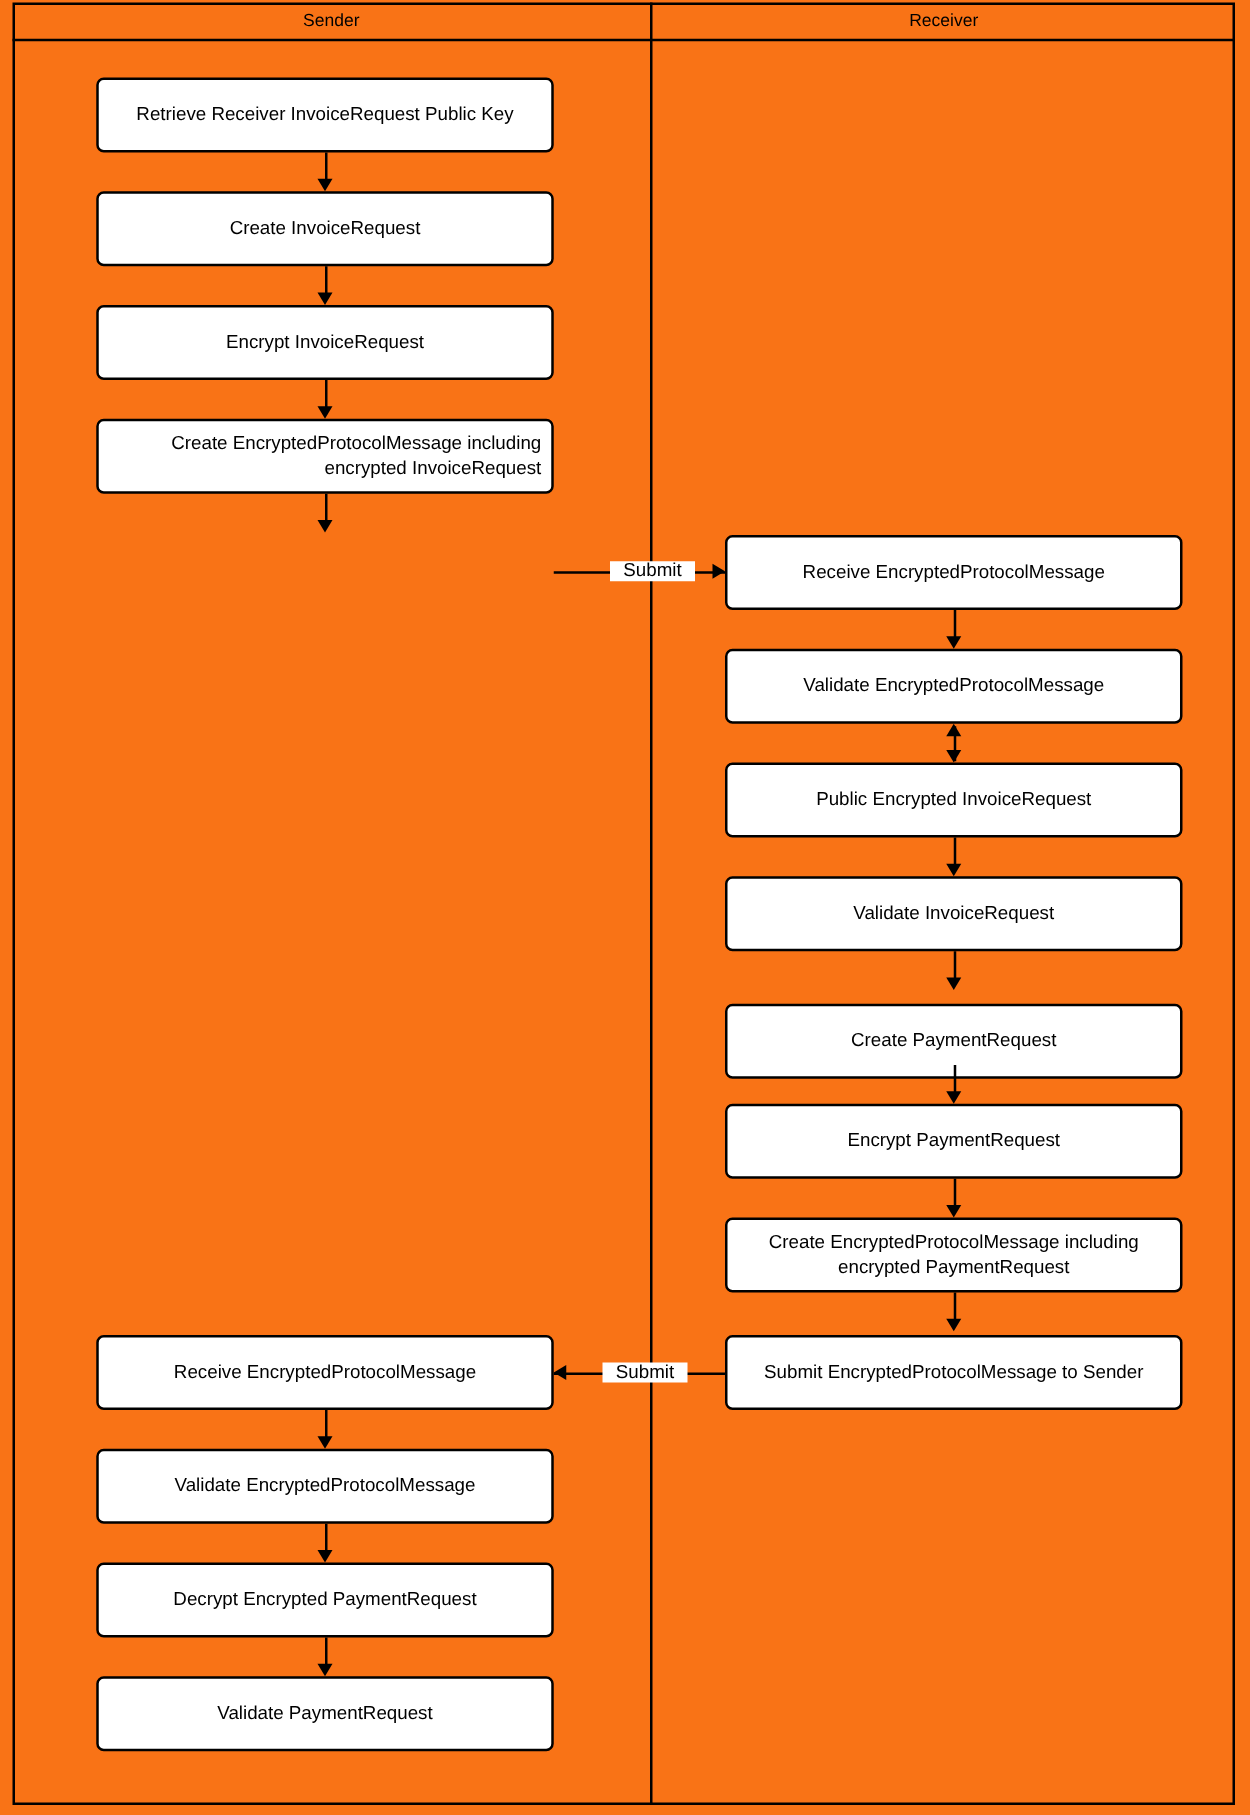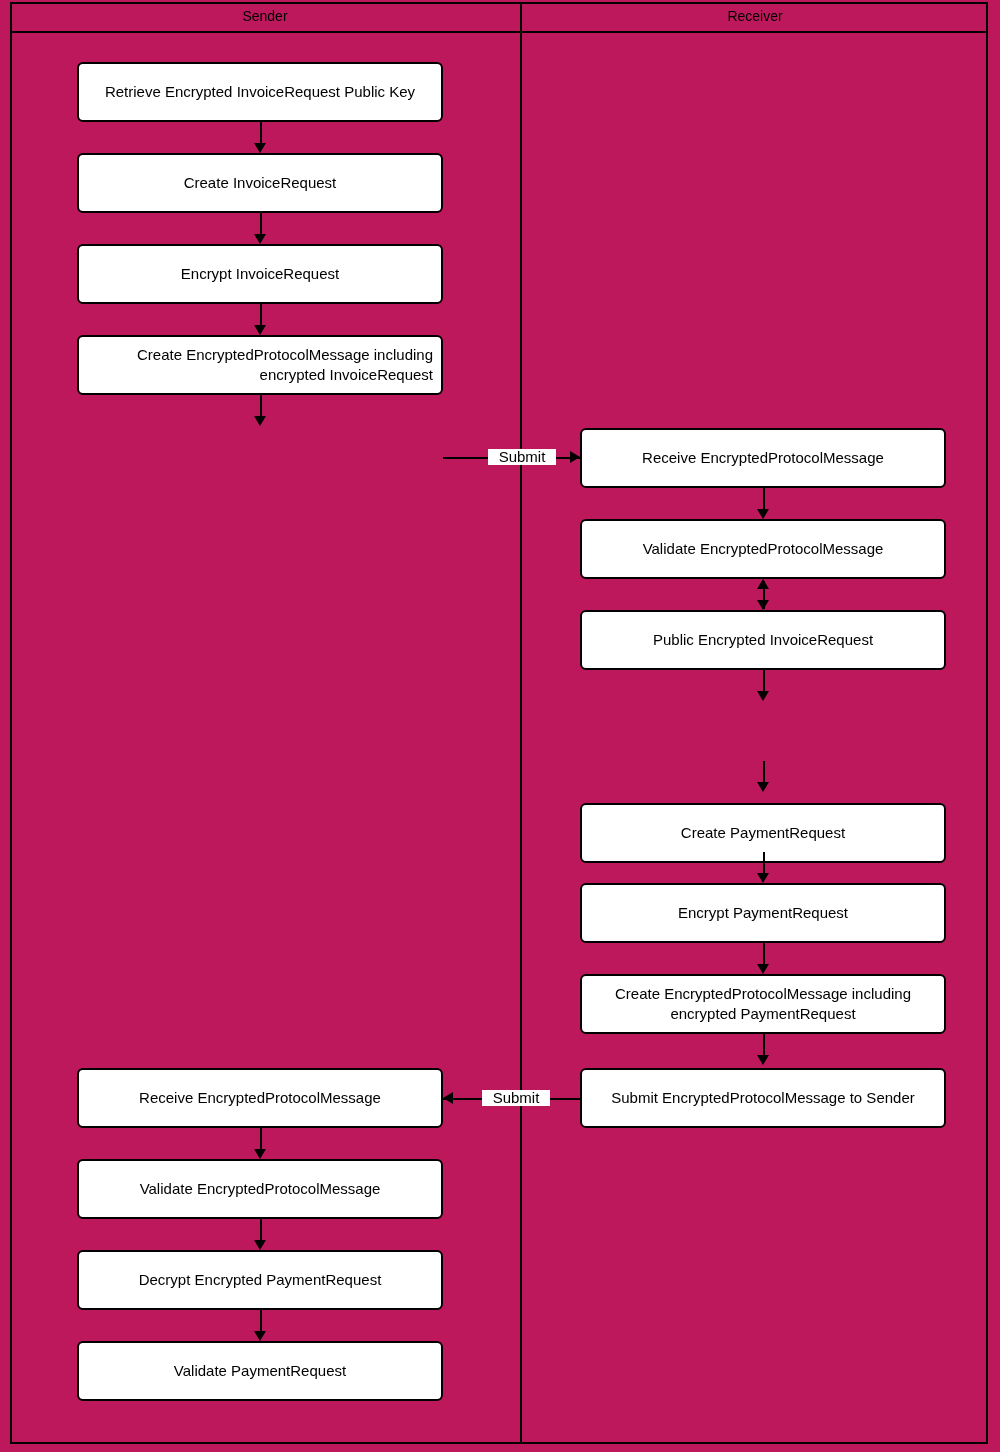--- a/index.html
+++ b/index.html
@@ -8,21 +8,21 @@
     background: #ffffff;
   }
   body {
     font-family: "Liberation Sans", sans-serif;
     -webkit-font-smoothing: antialiased;
   }
   #canvas {
     position: relative;
     width: 1000px;
     height: 1452px;
-    background: #be185d;
+    background: #f97316;
     overflow: hidden;
   }
 
   
   .lane-frame {
     position: absolute;
     left: 10px;
     top: 2px;
     width: 978px;
     height: 1442px;
@@ -146,21 +146,21 @@
 
 <div id="canvas">
 
   <div class="lane-frame"></div>
   <div class="lane-header-rule"></div>
   <div class="lane-divider"></div>
 
   <div class="lane-title sender">Sender</div>
   <div class="lane-title receiver">Receiver</div>
 
-  <div class="node left" style="top:62px;">Retrieve Encrypted InvoiceRequest Public Key</div>
+  <div class="node left" style="top:62px;">Retrieve Receiver InvoiceRequest Public Key</div>
   <div class="vline left" style="top:122px; height:22px;"></div>
   <div class="arrowhead-down left" style="top:143px;"></div>
 
   <div class="node left" style="top:153px;">Create InvoiceRequest</div>
   <div class="vline left" style="top:213px; height:22px;"></div>
   <div class="arrowhead-down left" style="top:234px;"></div>
 
   <div class="node left" style="top:244px;">Encrypt InvoiceRequest</div>
   <div class="vline left" style="top:304px; height:22px;"></div>
   <div class="arrowhead-down left" style="top:325px;"></div>
@@ -181,20 +181,21 @@
   <div class="node right" style="top:519px;">Validate EncryptedProtocolMessage</div>
 
   <div class="vline right" style="top:581px; height:28px;"></div>
   <div class="arrowhead-up right" style="top:579px;"></div>
   <div class="arrowhead-down right" style="top:600px;"></div>
 
   <div class="node right" style="top:610px;">Public Encrypted InvoiceRequest</div>
   <div class="vline right" style="top:670px; height:22px;"></div>
   <div class="arrowhead-down right" style="top:691px;"></div>
 
+  <div class="node right" style="top:701px;">Validate InvoiceRequest</div>
   <div class="vline right" style="top:761px; height:22px;"></div>
   <div class="arrowhead-down right" style="top:782px;"></div>
 
   <div class="node right" style="top:792px;margin-top:11px;">Create PaymentRequest</div>
   <div class="vline right" style="top:852px; height:22px;"></div>
   <div class="arrowhead-down right" style="top:873px;"></div>
 
   <div class="node right" style="top:883px;">Encrypt PaymentRequest</div>
   <div class="vline right" style="top:943px; height:22px;"></div>
   <div class="arrowhead-down right" style="top:964px;"></div>

